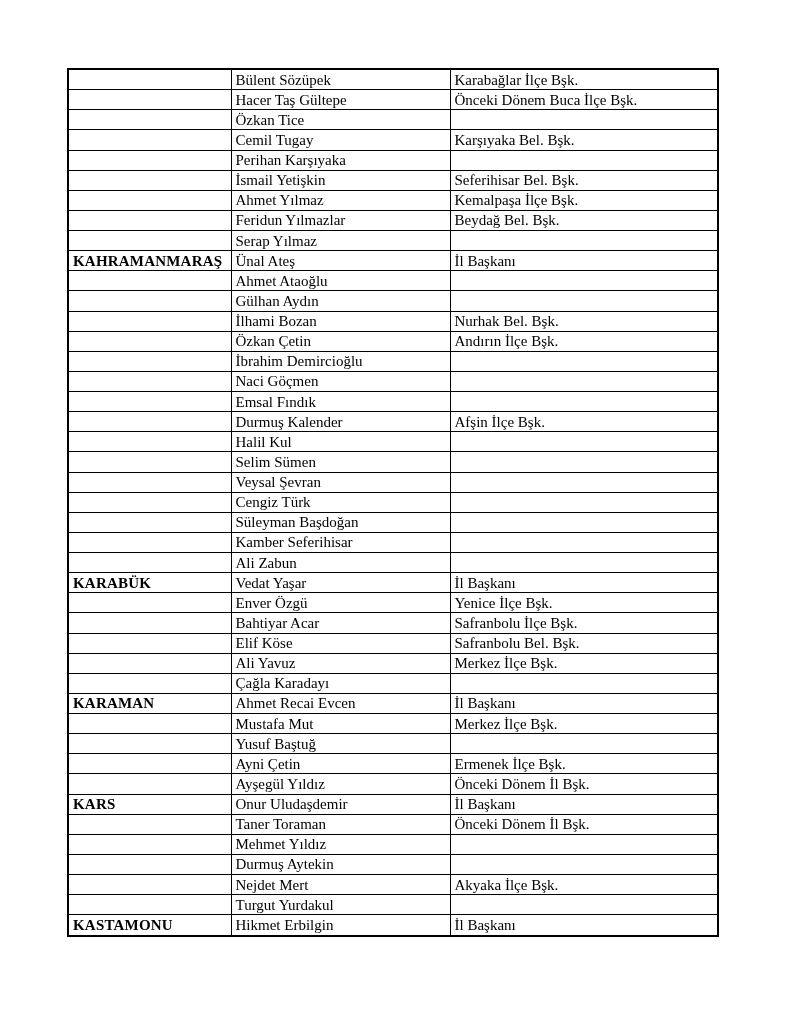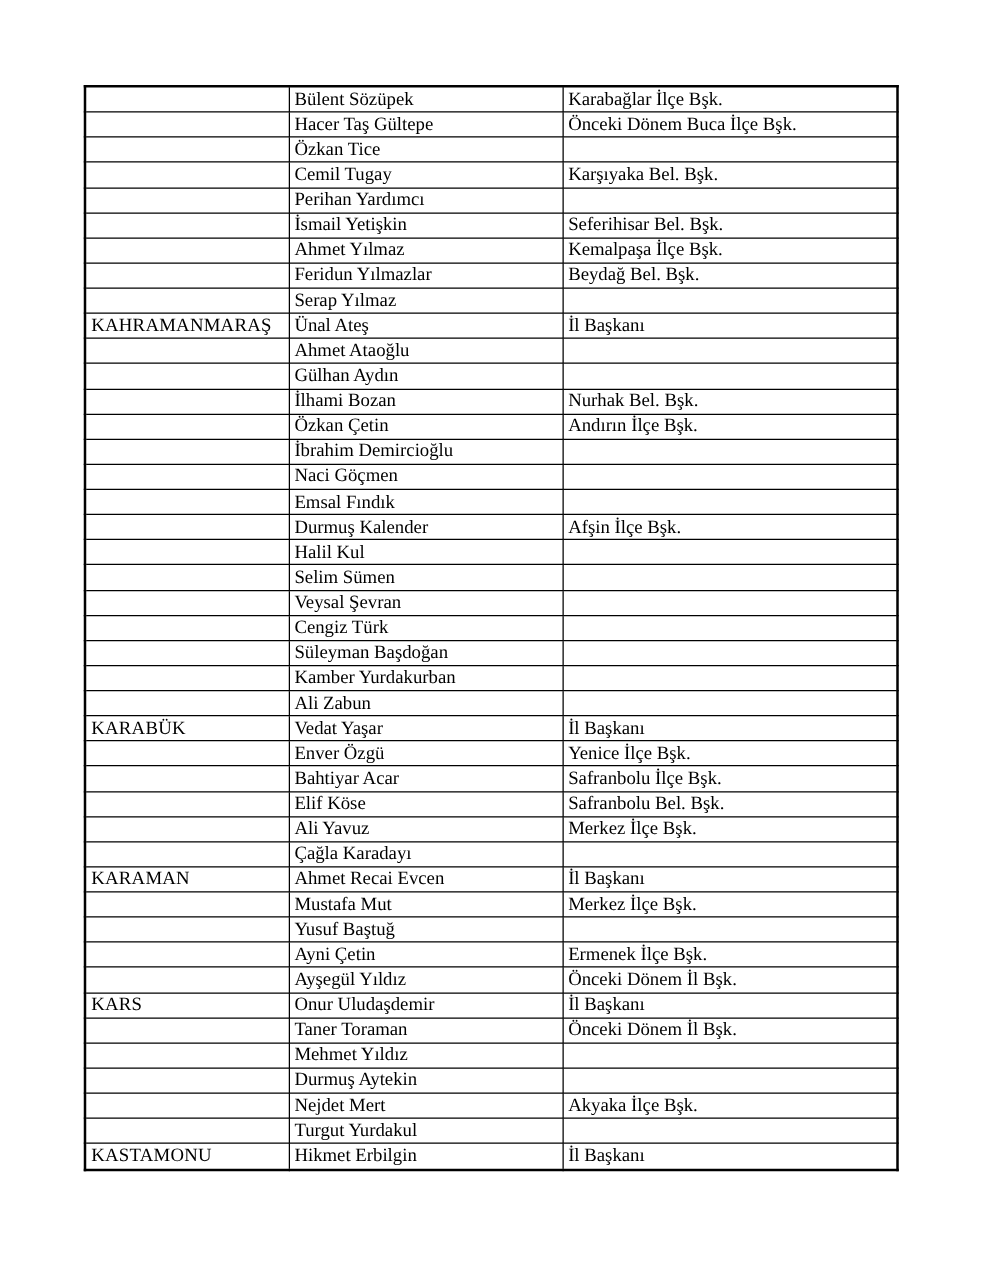--- a/index.html
+++ b/index.html
@@ -35,21 +35,21 @@
   table.roster td {
     border: 1px solid #000000;
     padding: 0 2px 0 4px;
     font-size: 15px;
     line-height: 18px;
     vertical-align: middle;
     white-space: nowrap;
     overflow: hidden;
   }
   td.cell-province {
-    font-weight: normal;
+    font-weight: bold;
     letter-spacing: 0.2px;
   }
   col.c-province { width: 163px; }
   col.c-name     { width: 219px; }
   col.c-title    { width: 268px; }
 </style>
 </head>
 <body>
 
 <div class="page">
@@ -75,21 +75,21 @@
           <td class="cell-name">Özkan Tice</td>
           <td class="cell-title"></td>
         </tr>
         <tr>
           <td class="cell-province"></td>
           <td class="cell-name">Cemil Tugay</td>
           <td class="cell-title">Karşıyaka Bel. Bşk.</td>
         </tr>
         <tr>
           <td class="cell-province"></td>
-          <td class="cell-name">Perihan Yardımcı</td>
+          <td class="cell-name">Perihan Karşıyaka</td>
           <td class="cell-title"></td>
         </tr>
         <tr>
           <td class="cell-province"></td>
           <td class="cell-name">İsmail Yetişkin</td>
           <td class="cell-title">Seferihisar Bel. Bşk.</td>
         </tr>
         <tr>
           <td class="cell-province"></td>
           <td class="cell-name">Ahmet Yılmaz</td>
@@ -170,21 +170,21 @@
           <td class="cell-name">Cengiz Türk</td>
           <td class="cell-title"></td>
         </tr>
         <tr>
           <td class="cell-province"></td>
           <td class="cell-name">Süleyman Başdoğan</td>
           <td class="cell-title"></td>
         </tr>
         <tr>
           <td class="cell-province"></td>
-          <td class="cell-name">Kamber Yurdakurban</td>
+          <td class="cell-name">Kamber Seferihisar</td>
           <td class="cell-title"></td>
         </tr>
         <tr>
           <td class="cell-province"></td>
           <td class="cell-name">Ali Zabun</td>
           <td class="cell-title"></td>
         </tr>
         <tr>
           <td class="cell-province">KARABÜK</td>
           <td class="cell-name">Vedat Yaşar</td>

